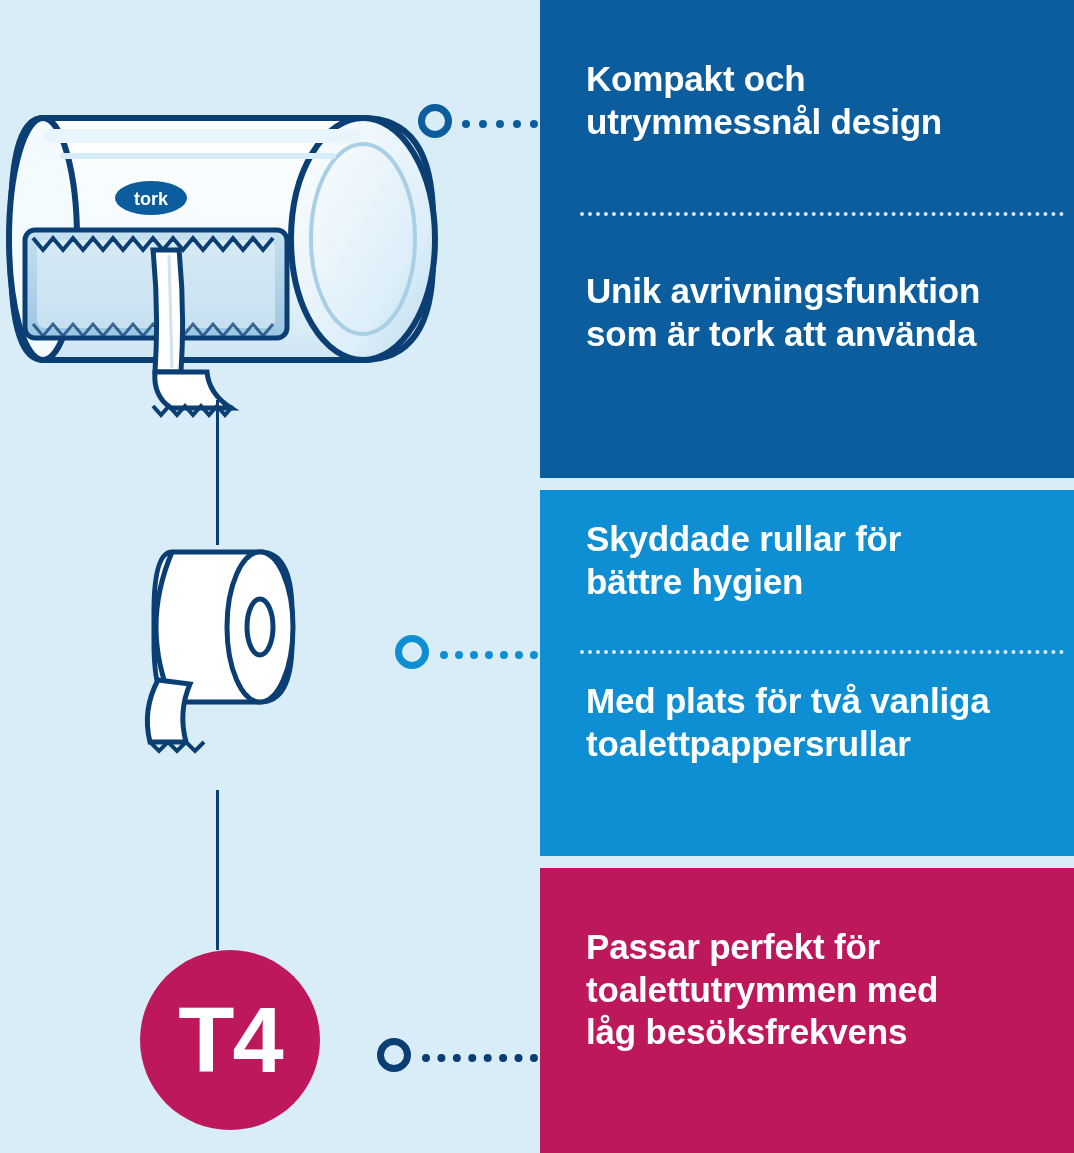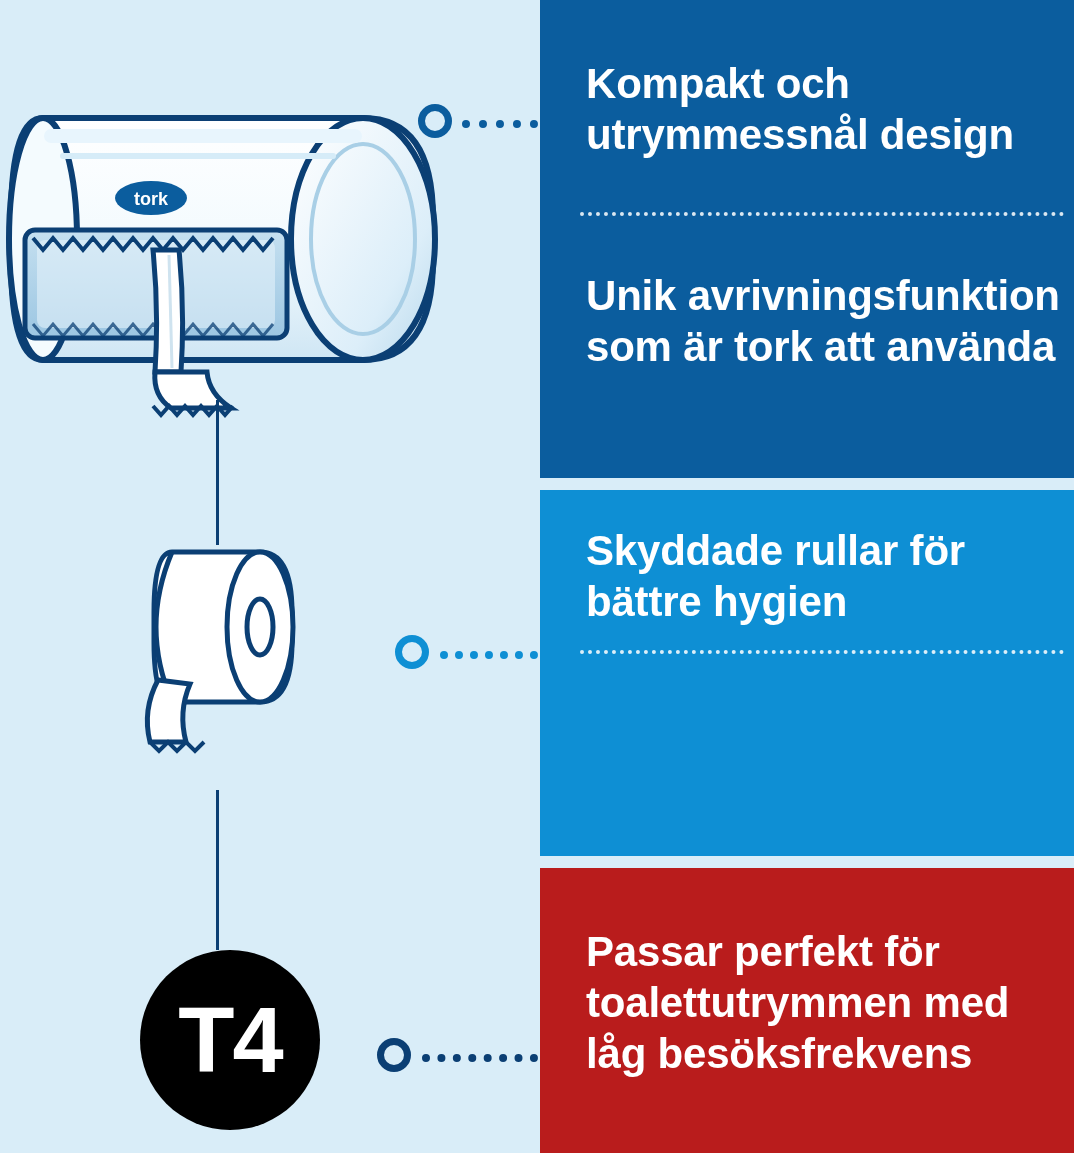--- a/index.html
+++ b/index.html
@@ -33,37 +33,37 @@
     background: #0b5d9e;
   }
   .panel-2 {
     top: 490px;
     height: 366px;
     background: #0e8fd4;
   }
   .panel-3 {
     top: 868px;
     height: 285px;
-    background: #b91c1c;
+    background: #be185d;
   }
 
   .panel-text {
     position: absolute;
     font-weight: bold;
     line-height: 1.22;
     letter-spacing: -0.2px;
-    font-size: 42px;
+    font-size: 35px;
     white-space: pre-line;
   }
 
   
   .p1-a { top: 58px;  left: 46px; }
   .p1-b { top: 270px; left: 46px; }
   
-  .p2-a { top: 35px;  left: 46px; }
+  .p2-a { top: 28px;  left: 46px; }
   .p2-b { top: 190px; left: 46px; }
   
   .p3-a { top: 58px;  left: 46px; }
 
   
   .panel-divider {
     position: absolute;
     left: 40px;
     right: 10px;
     height: 0;
@@ -112,21 +112,21 @@
   .vline-2 { top: 790px; height: 160px; }
 
   
   .t4-badge {
     position: absolute;
     left: 140px;
     top: 950px;
     width: 180px;
     height: 180px;
     border-radius: 50%;
-    background: #000000;
+    background: #be185d;
     color: #ffffff;
     display: flex;
     align-items: center;
     justify-content: center;
     font-size: 92px;
     font-weight: bold;
     letter-spacing: -2px;
   }
 
   
@@ -235,20 +235,22 @@
 utrymmessnål design</div>
     <div class="panel-divider pd-1"></div>
     <div class="panel-text p1-b">Unik avrivningsfunktion
 som är tork att använda</div>
   </div>
 
   <div class="panel panel-2">
     <div class="panel-text p2-a">Skyddade rullar för
 bättre hygien</div>
     <div class="panel-divider pd-2"></div>
+    <div class="panel-text p2-b">Med plats för två vanliga
+toalettpappersrullar</div>
   </div>
 
   <div class="panel panel-3">
     <div class="panel-text p3-a">Passar perfekt för
 toalettutrymmen med
 låg besöksfrekvens</div>
   </div>
 
 </div>
 

